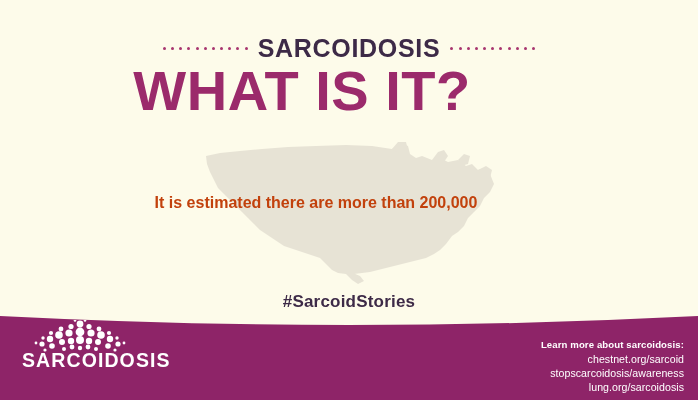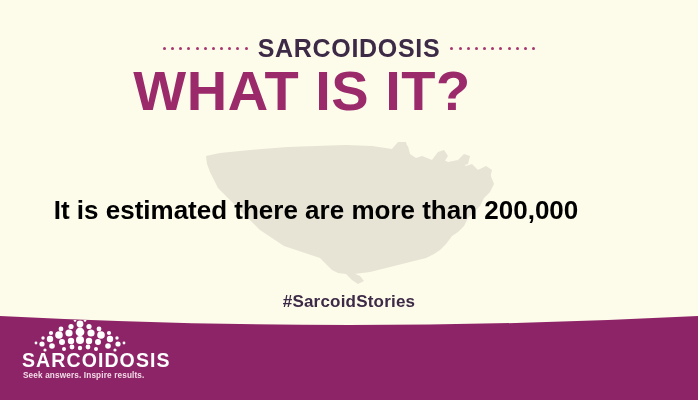--- a/index.html
+++ b/index.html
@@ -40,22 +40,22 @@
     position:absolute;left:0;top:62px;width:604px;
     text-align:center;
     font-size:56px;font-weight:bold;letter-spacing:0.5px;
     color:#9B2A6B;line-height:1.05;white-space:nowrap;
   }
 
   
   #body-copy{
     position:absolute;left:0;top:192px;width:632px;
     text-align:center;
-    font-size:26px;font-weight:bold;
-    color:#000000;line-height:1.42;
+    font-size:16px;font-weight:bold;
+    color:#c2410c;line-height:1.42;
   }
   #body-copy div{white-space:nowrap;}
 
   
   #hashtag{
     position:absolute;left:0;top:292px;width:698px;
     text-align:center;
     font-size:17px;font-weight:bold;letter-spacing:0.2px;
     color:#3D2A47;white-space:nowrap;
   }
@@ -204,18 +204,23 @@
             <circle cx="36" cy="29" r="2.0"></circle>
             <circle cx="68" cy="29" r="2.0"></circle>
             <circle cx="17" cy="30" r="1.6"></circle>
             <circle cx="87" cy="30" r="1.6"></circle>
             <circle cx="47" cy="0.5" r="1.3"></circle>
             <circle cx="57" cy="0.5" r="1.3"></circle>
           </g>
         </svg>
       </div>
       <div id="logo-wordmark">SARCOIDOSIS</div>
-      <div id="logo-tagline">Seek answers. Inspire results.</div>
     </div>
 
+    <div id="learn-block">
+      <div id="learn-heading">Learn more about sarcoidosis:</div>
+      <div class="learn-link">chestnet.org/sarcoid</div>
+      <div class="learn-link">stopscarcoidosis/awareness</div>
+      <div class="learn-link">lung.org/sarcoidosis</div>
+    </div>
 
   </div>
 </div>
 
 </body></html>

